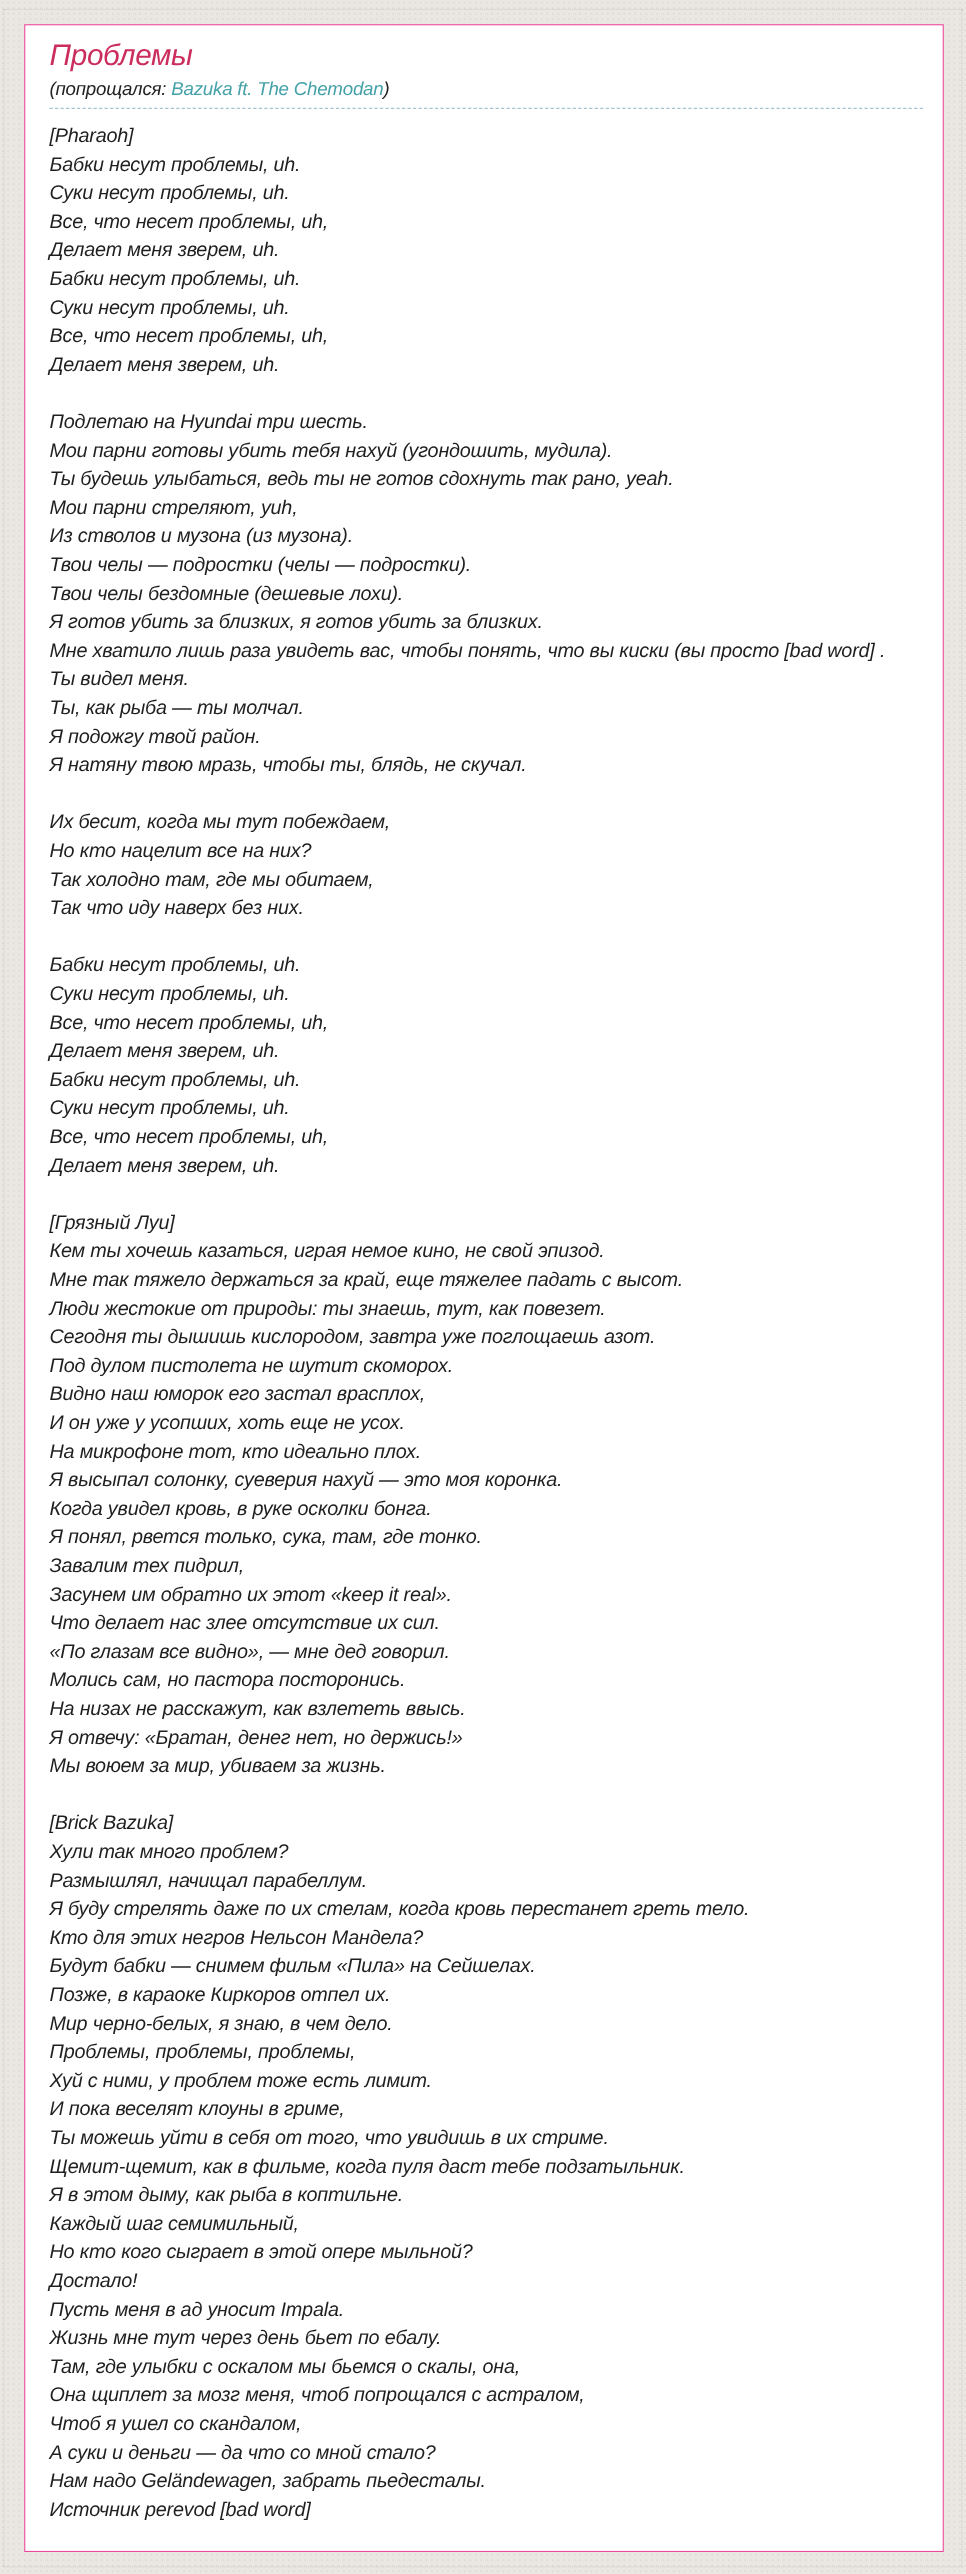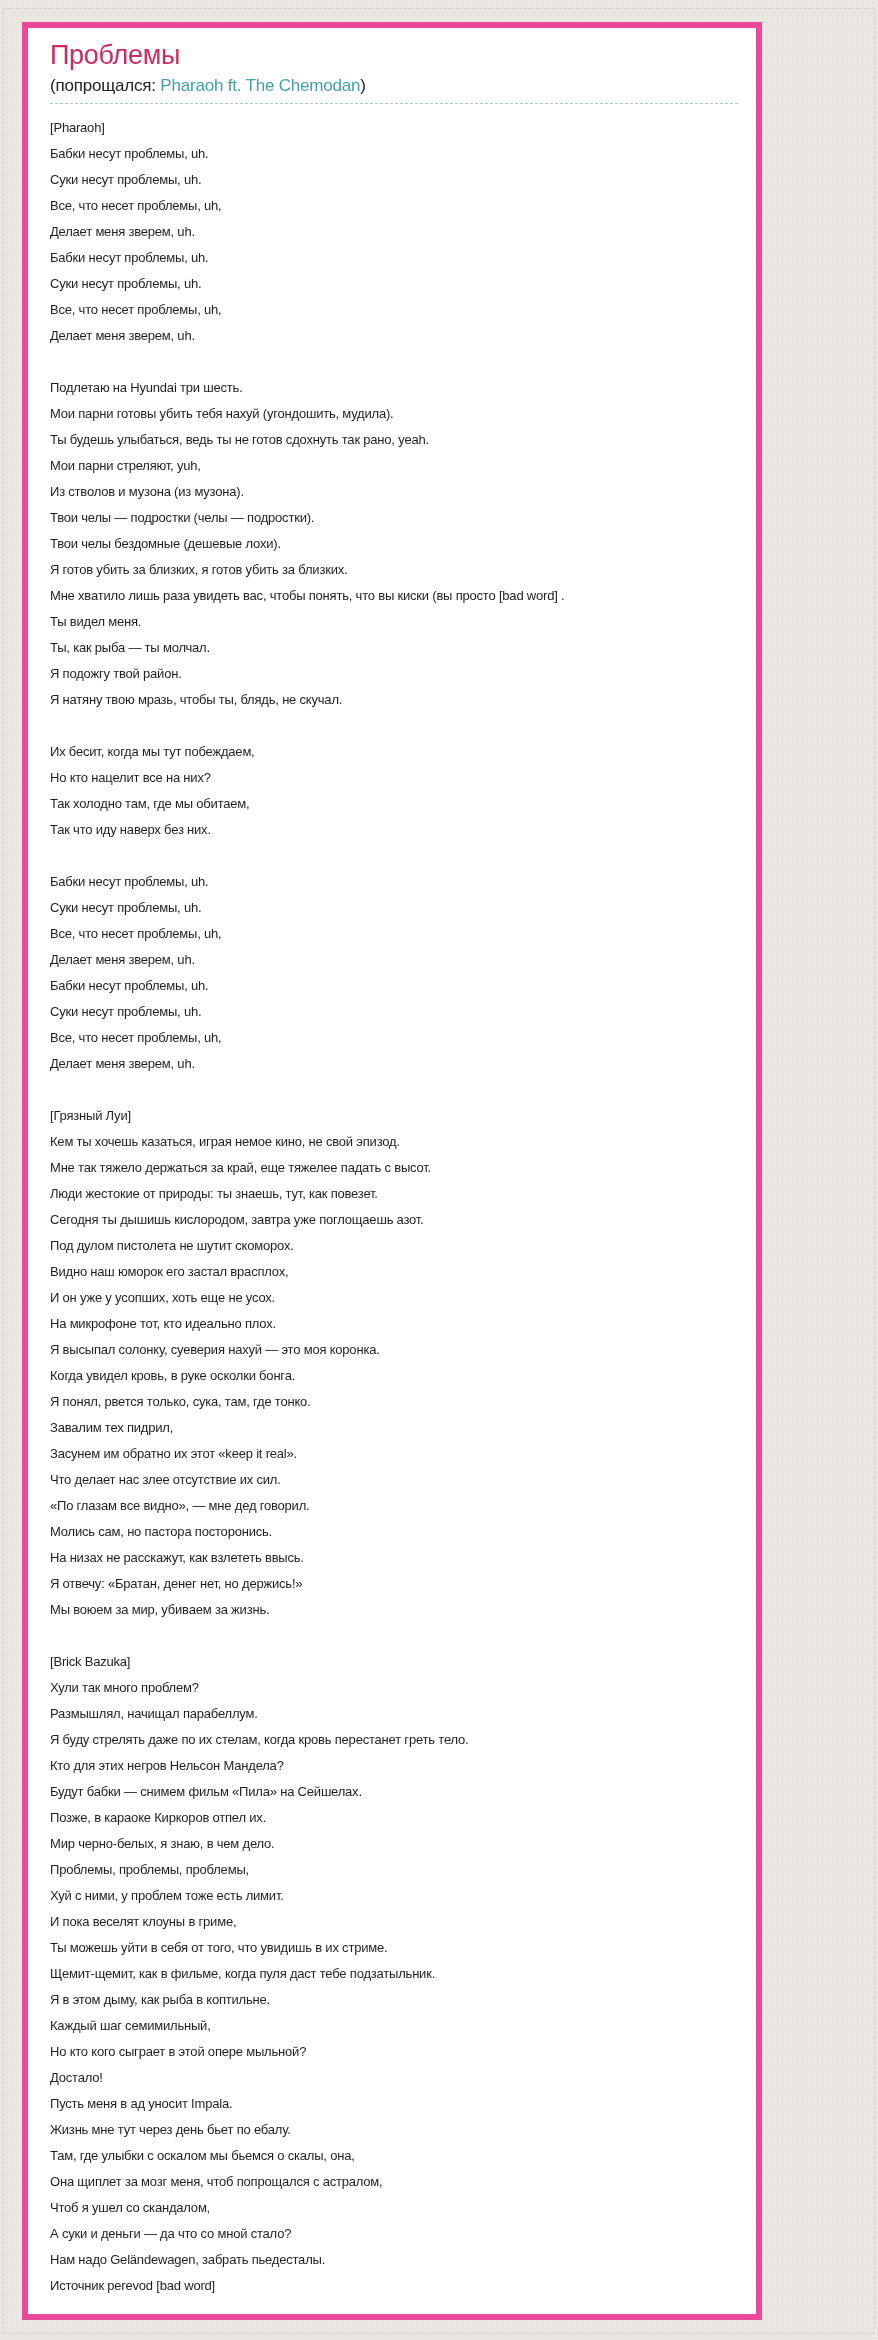--- a/index.html
+++ b/index.html
@@ -22,26 +22,27 @@
     top: 8px;
     right: 3px;
     bottom: 6px;
     border: 1px dotted #d0cbc3;
     pointer-events: none;
   }
   .lyrics-card {
     position: absolute;
     left: 22px;
     top: 22px;
-    width: 740px;
+    width: 836px;
     height: 2298px;
     box-sizing: border-box;
     background: #ffffff;
-    border: 6px solid #ec4899;
+    border: 1px solid #ec4899;
     padding: 12px 18px 0 22px;
+    font-style: italic;
   }
   .song-title {
     margin: 0;
     font-size: 27px;
     line-height: 30px;
     font-weight: normal;
     letter-spacing: -0.3px;
     color: #cb2e5d;
   }
   .performer-line {
@@ -53,34 +54,34 @@
     padding-bottom: 7px;
     border-bottom: 1px dashed #9fc6d2;
   }
   .performer-link {
     color: #44a1a8;
     text-decoration: none;
     cursor: pointer;
   }
   .lyrics {
     margin-top: 11px;
-    font-size: 13px;
+    font-size: 18px;
     line-height: 26px;
     letter-spacing: -0.2px;
     color: #1f1f1f;
     white-space: pre-wrap;
   }
   .lyric-line {
     height: 26px;
   }
 </style>
 </head>
 <body>
 
 <div class="page-frame"></div>
 
 <div class="lyrics-card">
   <h1 class="song-title">Проблемы</h1>
 
-  <p class="performer-line"><span>(попрощался: </span><a class="performer-link" href="#">Pharaoh ft. The Chemodan</a><span>)</span></p>
+  <p class="performer-line"><span>(попрощался: </span><a class="performer-link" href="#">Bazuka ft. The Chemodan</a><span>)</span></p>
 
   <div class="lyrics"><div class="lyric-line">[Pharaoh]</div><div class="lyric-line">Бабки несут проблемы, uh.</div><div class="lyric-line">Суки несут проблемы, uh.</div><div class="lyric-line">Все, что несет проблемы, uh,</div><div class="lyric-line">Делает меня зверем, uh.</div><div class="lyric-line">Бабки несут проблемы, uh.</div><div class="lyric-line">Суки несут проблемы, uh.</div><div class="lyric-line">Все, что несет проблемы, uh,</div><div class="lyric-line">Делает меня зверем, uh.</div><div class="lyric-line">&nbsp;</div><div class="lyric-line">Подлетаю на Hyundai три шесть.</div><div class="lyric-line">Мои парни готовы убить тебя нахуй (угондошить, мудила).</div><div class="lyric-line">Ты будешь улыбаться, ведь ты не готов сдохнуть так рано, yeah.</div><div class="lyric-line">Мои парни стреляют, yuh,</div><div class="lyric-line">Из стволов и музона (из музона).</div><div class="lyric-line">Твои челы — подростки (челы — подростки).</div><div class="lyric-line">Твои челы бездомные (дешевые лохи).</div><div class="lyric-line">Я готов убить за близких, я готов убить за близких.</div><div class="lyric-line">Мне хватило лишь раза увидеть вас, чтобы понять, что вы киски (вы просто [bad word] .</div><div class="lyric-line">Ты видел меня.</div><div class="lyric-line">Ты, как рыба — ты молчал.</div><div class="lyric-line">Я подожгу твой район.</div><div class="lyric-line">Я натяну твою мразь, чтобы ты, блядь, не скучал.</div><div class="lyric-line">&nbsp;</div><div class="lyric-line">Их бесит, когда мы тут побеждаем,</div><div class="lyric-line">Но кто нацелит все на них?</div><div class="lyric-line">Так холодно там, где мы обитаем,</div><div class="lyric-line">Так что иду наверх без них.</div><div class="lyric-line">&nbsp;</div><div class="lyric-line">Бабки несут проблемы, uh.</div><div class="lyric-line">Суки несут проблемы, uh.</div><div class="lyric-line">Все, что несет проблемы, uh,</div><div class="lyric-line">Делает меня зверем, uh.</div><div class="lyric-line">Бабки несут проблемы, uh.</div><div class="lyric-line">Суки несут проблемы, uh.</div><div class="lyric-line">Все, что несет проблемы, uh,</div><div class="lyric-line">Делает меня зверем, uh.</div><div class="lyric-line">&nbsp;</div><div class="lyric-line">[Грязный Луи]</div><div class="lyric-line">Кем ты хочешь казаться, играя немое кино, не свой эпизод.</div><div class="lyric-line">Мне так тяжело держаться за край, еще тяжелее падать с высот.</div><div class="lyric-line">Люди жестокие от природы: ты знаешь, тут, как повезет.</div><div class="lyric-line">Сегодня ты дышишь кислородом, завтра уже поглощаешь азот.</div><div class="lyric-line">Под дулом пистолета не шутит скоморох.</div><div class="lyric-line">Видно наш юморок его застал врасплох,</div><div class="lyric-line">И он уже у усопших, хоть еще не усох.</div><div class="lyric-line">На микрофоне тот, кто идеально плох.</div><div class="lyric-line">Я высыпал солонку, суеверия нахуй — это моя коронка.</div><div class="lyric-line">Когда увидел кровь, в руке осколки бонга.</div><div class="lyric-line">Я понял, рвется только, сука, там, где тонко.</div><div class="lyric-line">Завалим тех пидрил,</div><div class="lyric-line">Засунем им обратно их этот «keep it real».</div><div class="lyric-line">Что делает нас злее отсутствие их сил.</div><div class="lyric-line">«По глазам все видно», — мне дед говорил.</div><div class="lyric-line">Молись сам, но пастора посторонись.</div><div class="lyric-line">На низах не расскажут, как взлететь ввысь.</div><div class="lyric-line">Я отвечу: «Братан, денег нет, но держись!»</div><div class="lyric-line">Мы воюем за мир, убиваем за жизнь.</div><div class="lyric-line">&nbsp;</div><div class="lyric-line">[Brick Bazuka]</div><div class="lyric-line">Хули так много проблем?</div><div class="lyric-line">Размышлял, начищал парабеллум.</div><div class="lyric-line">Я буду стрелять даже по их стелам, когда кровь перестанет греть тело.</div><div class="lyric-line">Кто для этих негров Нельсон Мандела?</div><div class="lyric-line">Будут бабки — снимем фильм «Пила» на Сейшелах.</div><div class="lyric-line">Позже, в караоке Киркоров отпел их.</div><div class="lyric-line">Мир черно-белых, я знаю, в чем дело.</div><div class="lyric-line">Проблемы, проблемы, проблемы,</div><div class="lyric-line">Хуй с ними, у проблем тоже есть лимит.</div><div class="lyric-line">И пока веселят клоуны в гриме,</div><div class="lyric-line">Ты можешь уйти в себя от того, что увидишь в их стриме.</div><div class="lyric-line">Щемит-щемит, как в фильме, когда пуля даст тебе подзатыльник.</div><div class="lyric-line">Я в этом дыму, как рыба в коптильне.</div><div class="lyric-line">Каждый шаг семимильный,</div><div class="lyric-line">Но кто кого сыграет в этой опере мыльной?</div><div class="lyric-line">Достало!</div><div class="lyric-line">Пусть меня в ад уносит Impala.</div><div class="lyric-line">Жизнь мне тут через день бьет по ебалу.</div><div class="lyric-line">Там, где улыбки с оскалом мы бьемся о скалы, она,</div><div class="lyric-line">Она щиплет за мозг меня, чтоб попрощался с астралом,</div><div class="lyric-line">Чтоб я ушел со скандалом,</div><div class="lyric-line">А суки и деньги — да что со мной стало?</div><div class="lyric-line">Нам надо Geländewagen, забрать пьедесталы.</div><div class="lyric-line">Источник perevod [bad word]</div></div>
 </div>
 
 </body></html>

